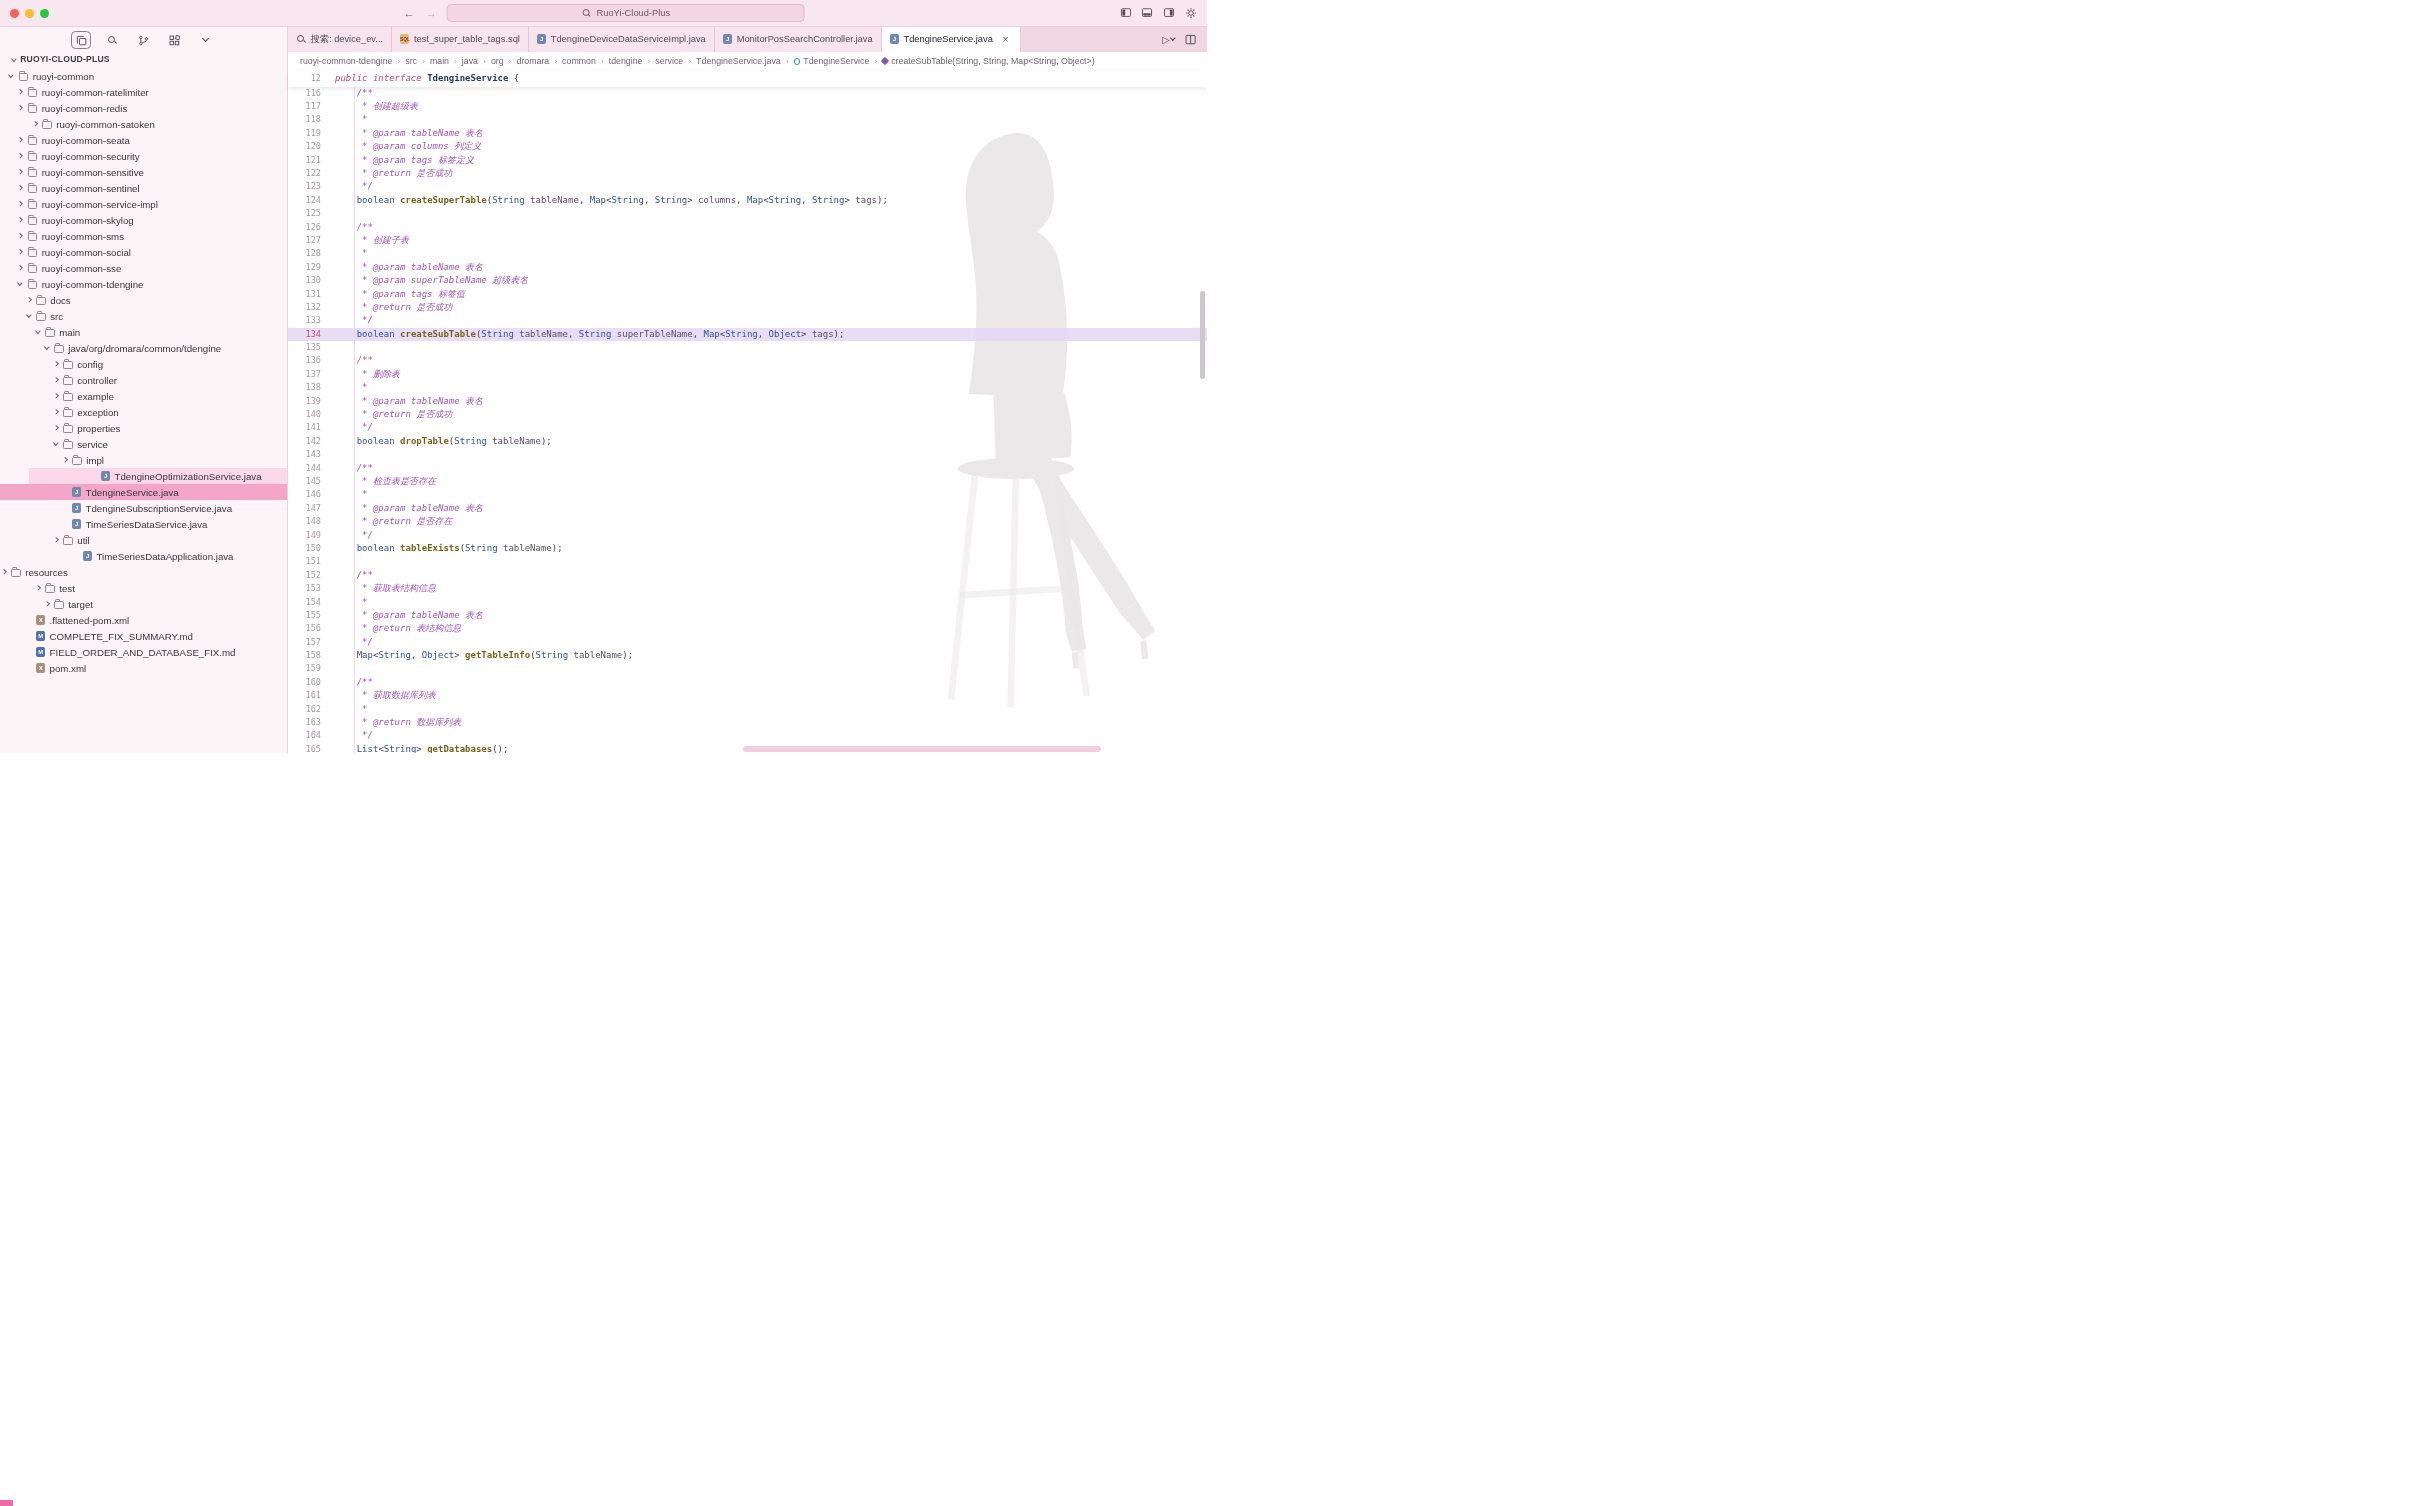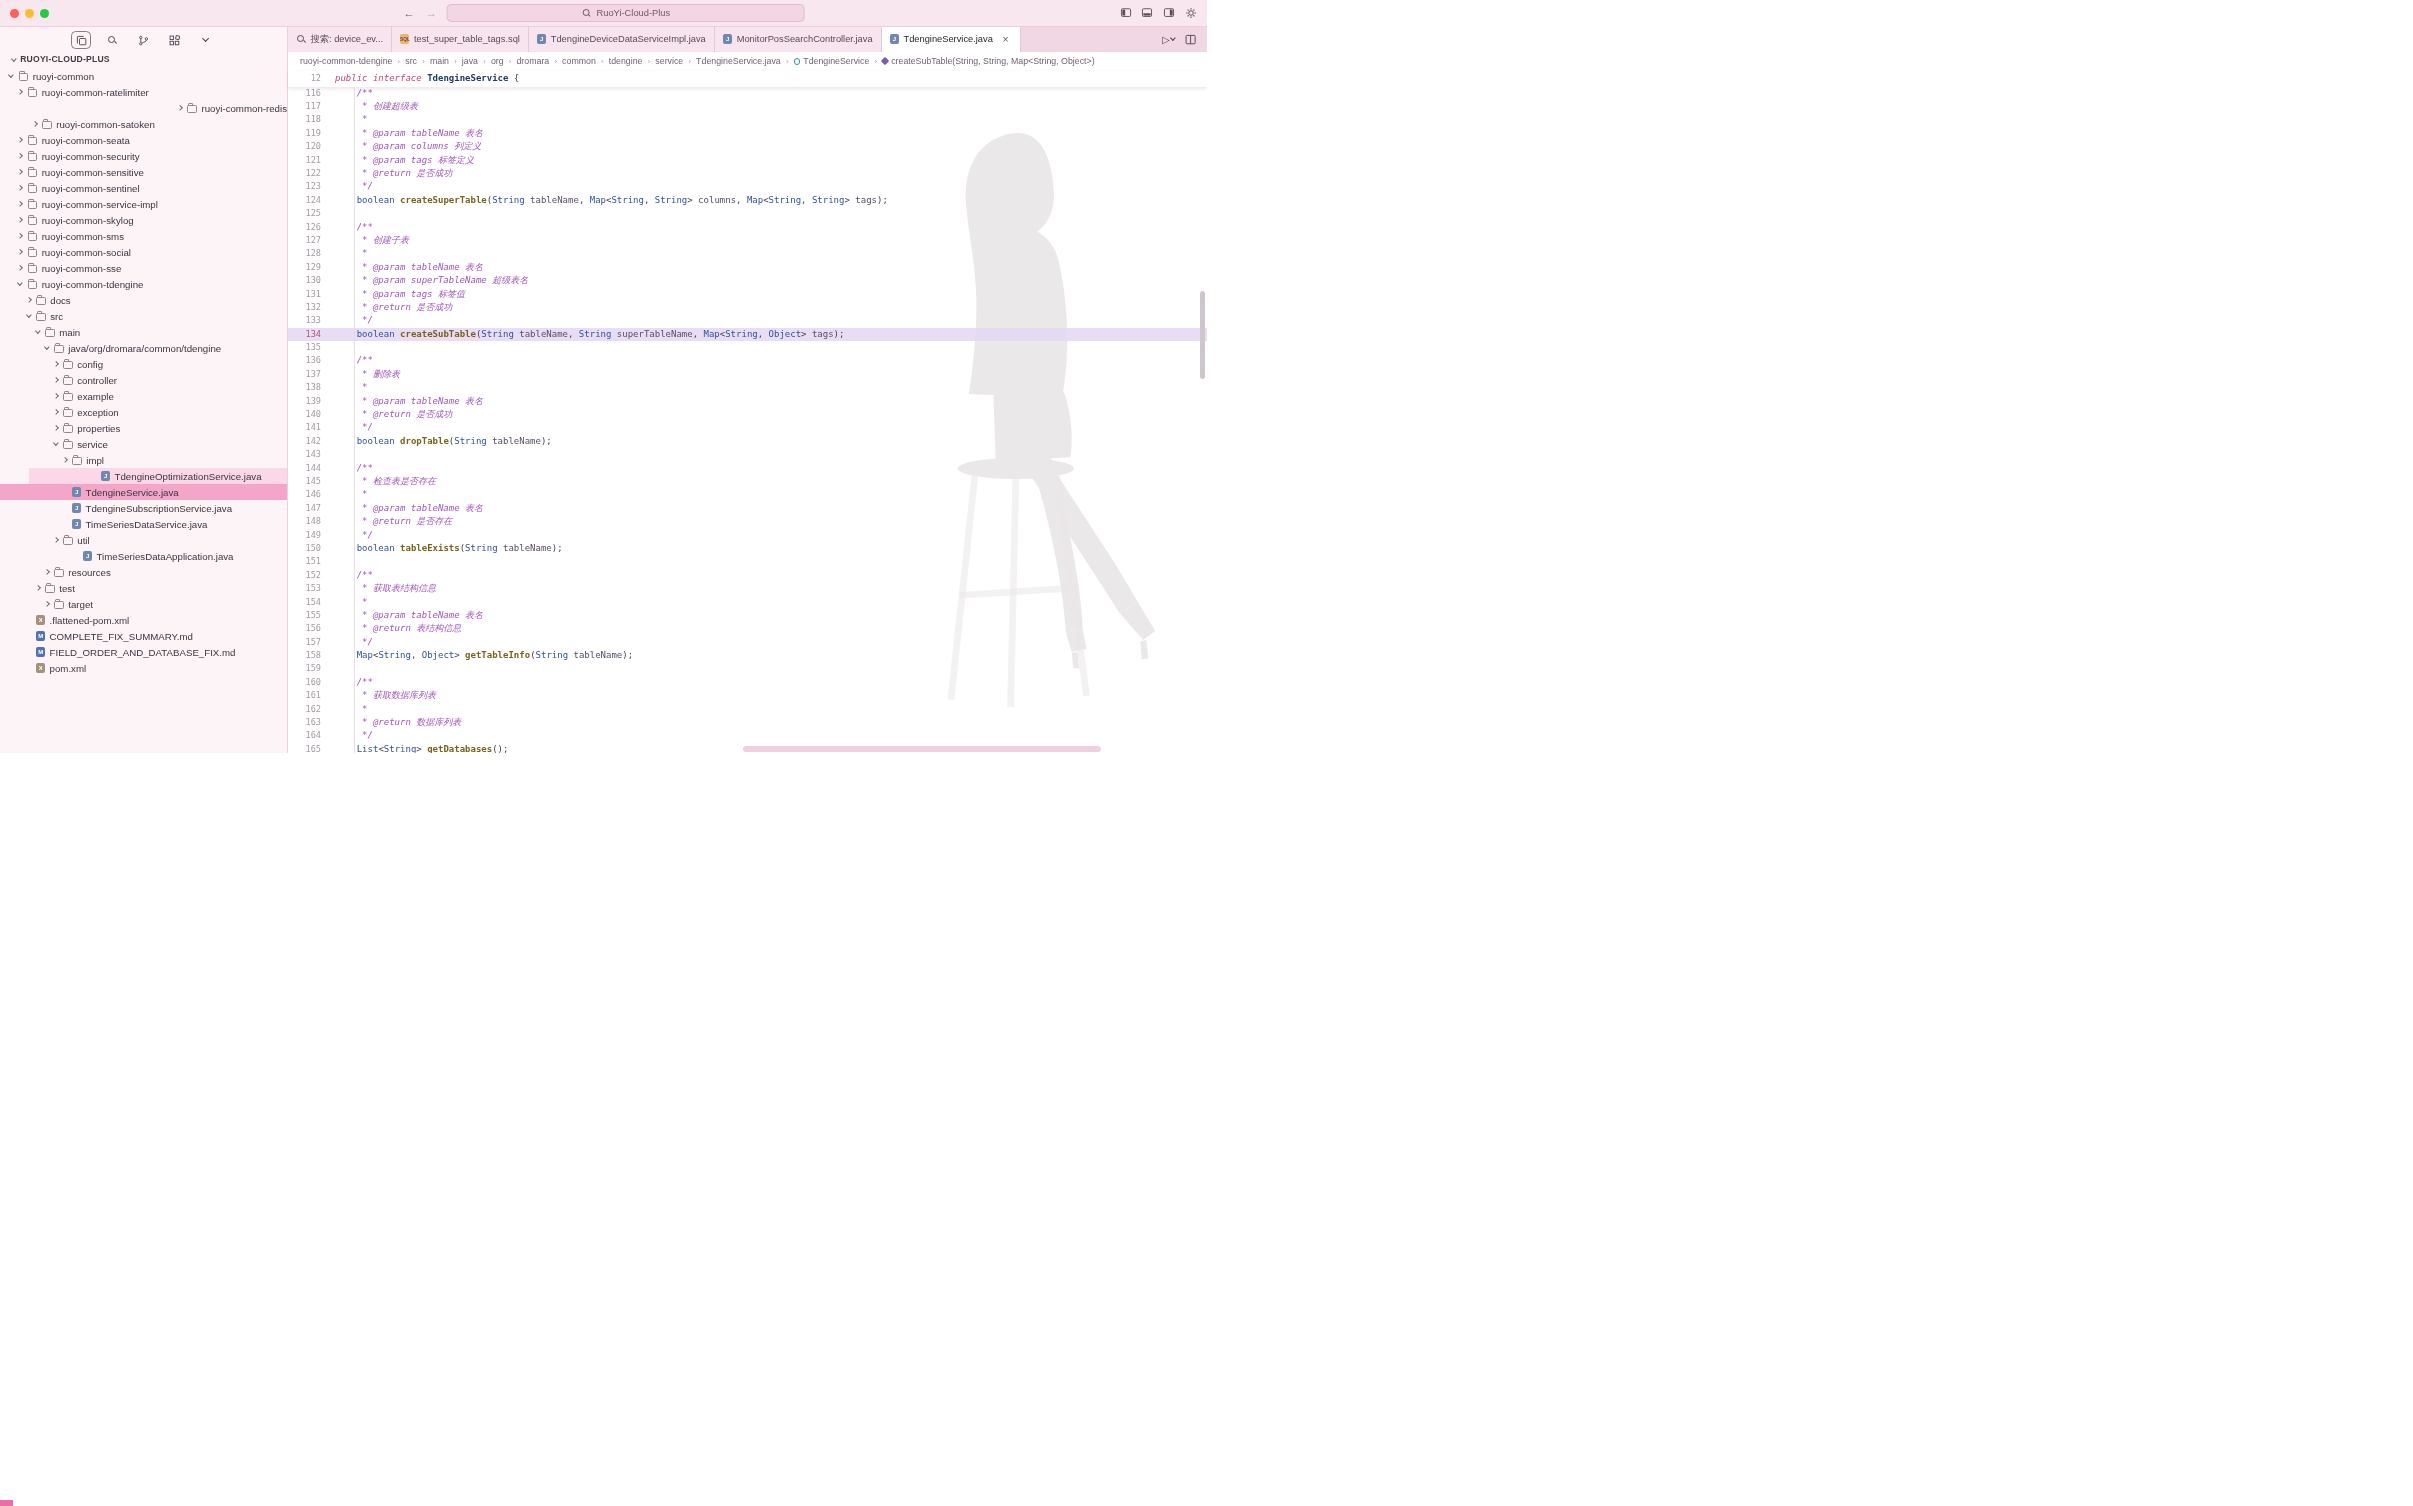--- a/index.html
+++ b/index.html
@@ -221,21 +221,21 @@
           <span class="ic ic-folder"></span>
           <span class="trow-label">ruoyi-common</span>
         </div>
         <div class="trow" style="padding-left: 16.4px;">
           <span class="tw">
             <span class="chev closed"></span>
           </span>
           <span class="ic ic-folder"></span>
           <span class="trow-label">ruoyi-common-ratelimiter</span>
         </div>
-        <div class="trow" style="padding-left: 16.4px; justify-content: flex-end;">
+        <div class="trow" style="padding-left: 16.4px;">
           <span class="tw">
             <span class="chev closed"></span>
           </span>
           <span class="ic ic-folder"></span>
           <span class="trow-label">ruoyi-common-redis</span>
         </div>
         <div class="trow" style="padding-left: 31px; align-items: center;">
           <span class="tw">
             <span class="chev closed"></span>
           </span>
@@ -414,21 +414,21 @@
             <span class="chev closed"></span>
           </span>
           <span class="ic ic-folder"></span>
           <span class="trow-label">util</span>
         </div>
         <div class="trow" style="padding-left: 72px;">
           <span class="tw"></span>
           <span class="fbadge java">J</span>
           <span class="trow-label">TimeSeriesDataApplication.java</span>
         </div>
-        <div class="trow" style="padding-left: 43px;">
+        <div class="trow" style="">
           <span class="tw">
             <span class="chev closed"></span>
           </span>
           <span class="ic ic-folder"></span>
           <span class="trow-label">resources</span>
         </div>
         <div class="trow" style="padding-left: 34px;">
           <span class="tw">
             <span class="chev closed"></span>
           </span>

